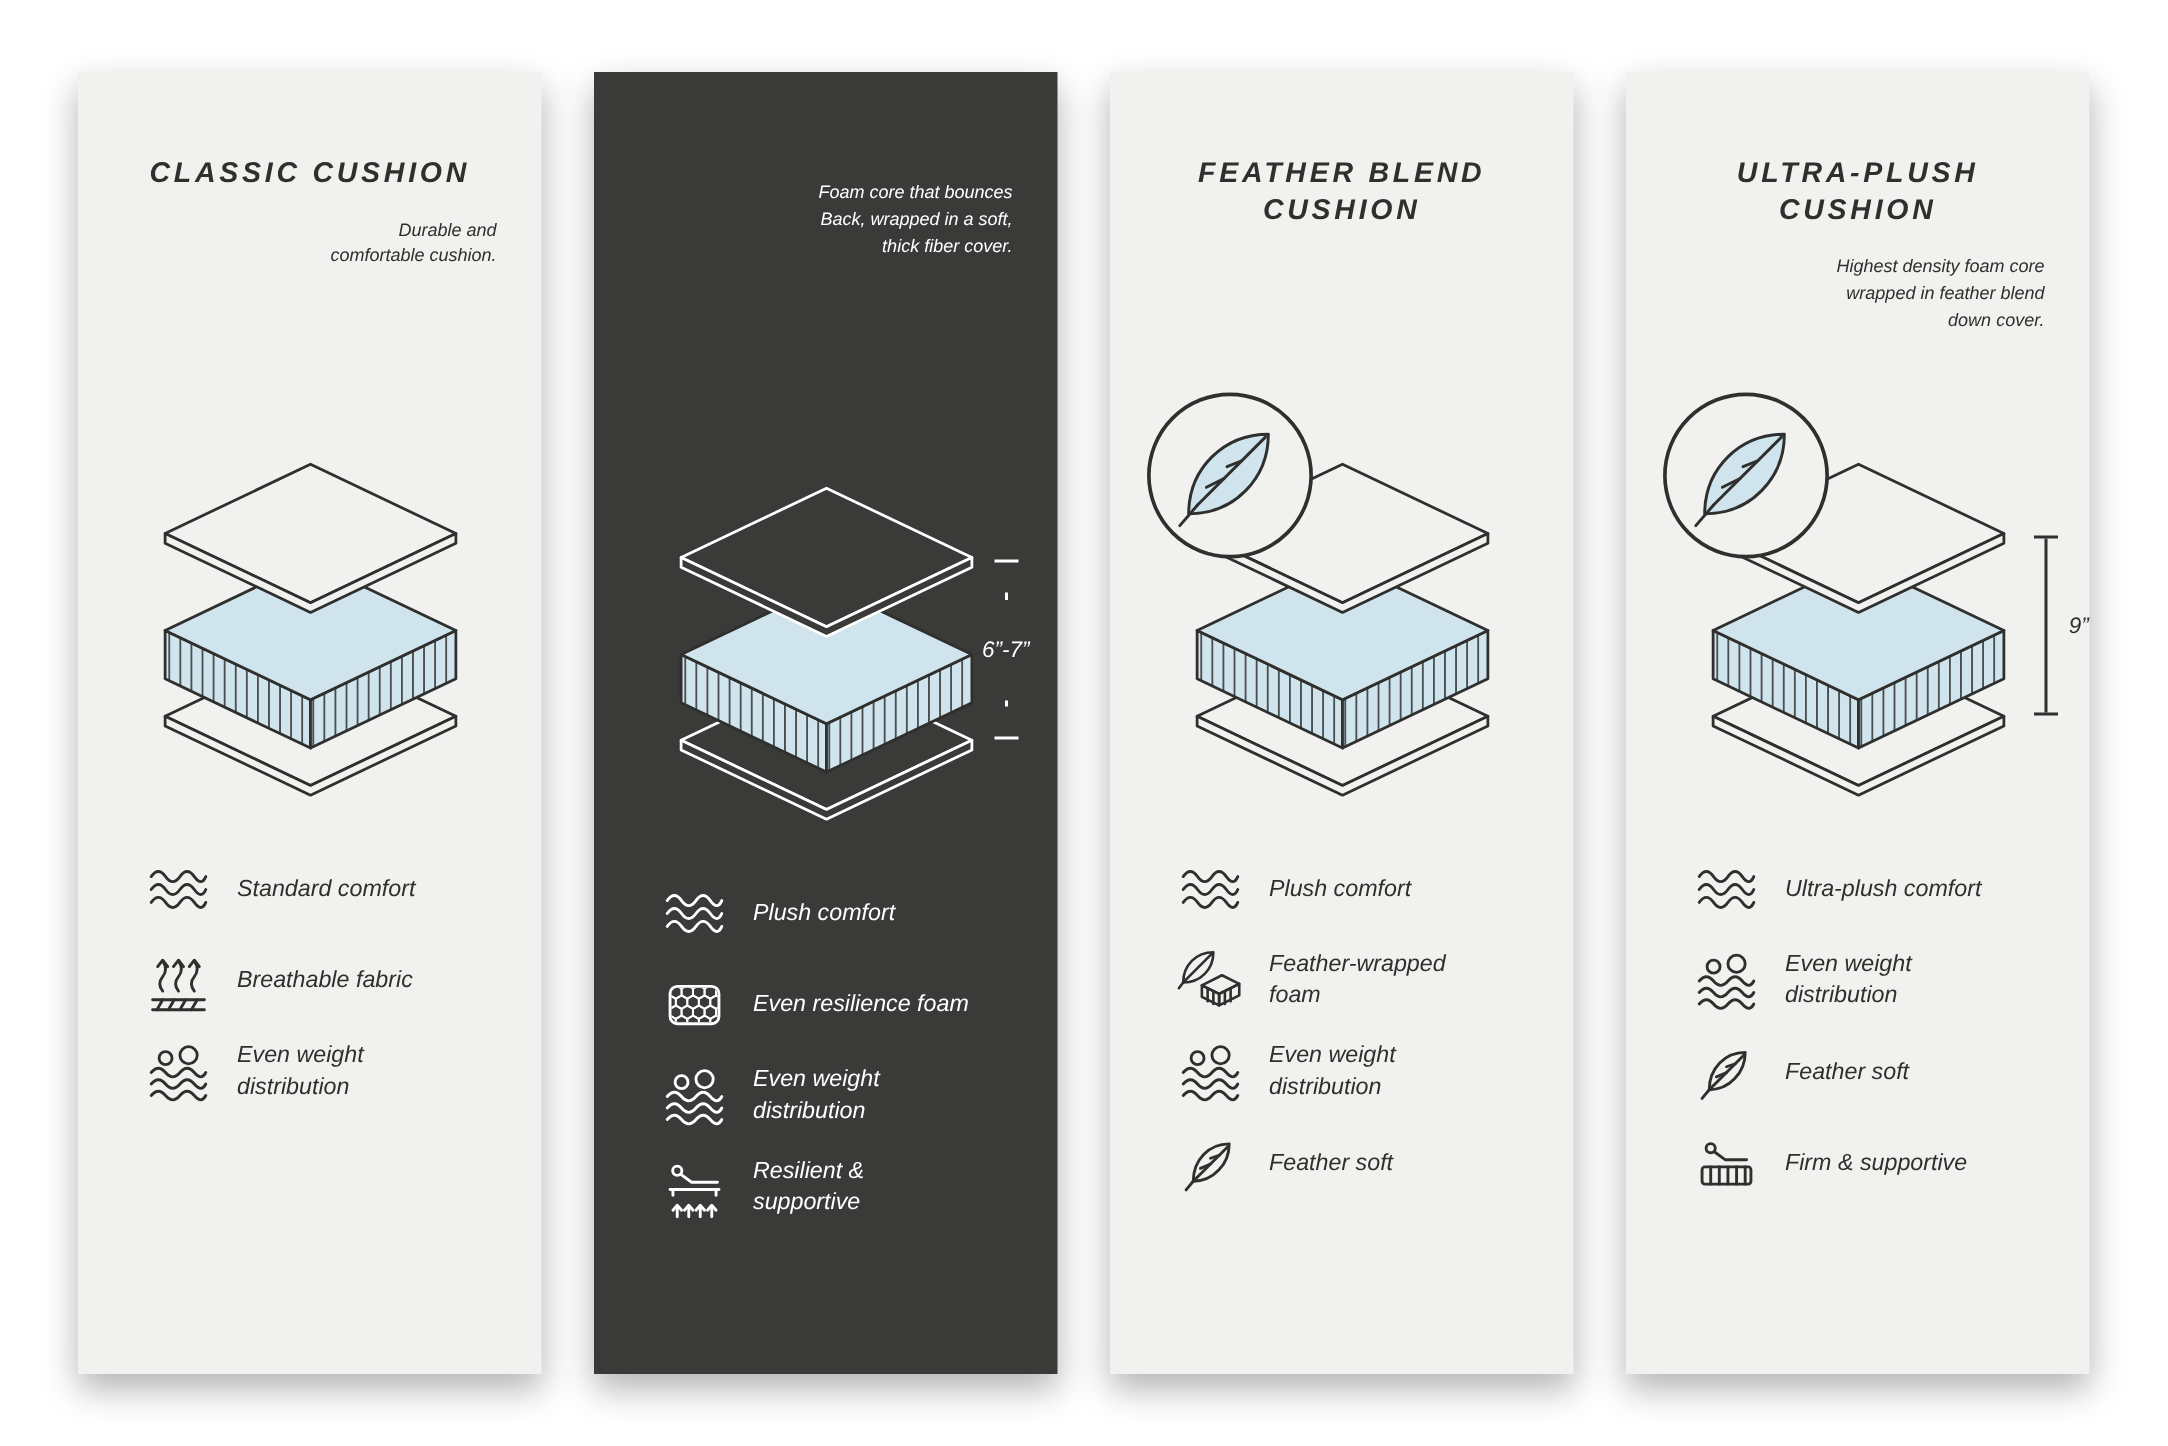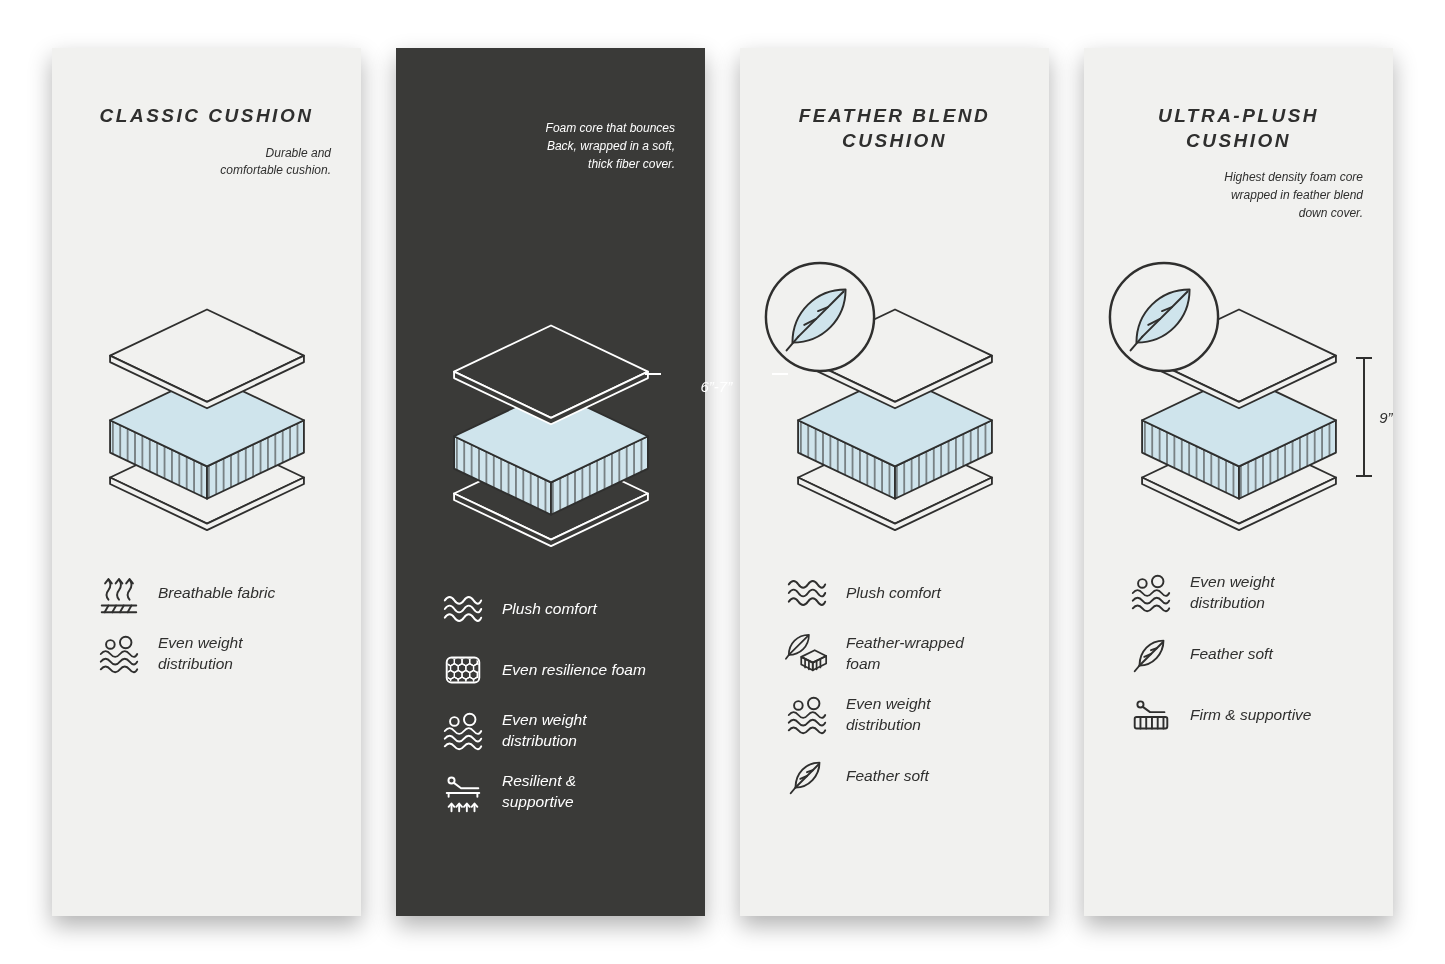--- a/index.html
+++ b/index.html
@@ -41,21 +41,21 @@
   .desc {
     margin: 16px 0 0; text-align: right;
     font-size: 12px; line-height: 1.48;
     white-space: pre-line;
   }
   .diagram { width: 240px; margin: 40px auto 0; position: relative; }
   .cushion-svg { display: block; width: 240px; height: 231px; }
   .badge-svg { position: absolute; left: -14px; top: -44px; width: 118px; height: 118px; }
 
   .bracket { position: absolute; display: flex; color: inherit; }
-  .bracket-split { flex-direction: row; right: -26px; top: 55px; height: 120px; width: 52px; gap: 20px; }
+  .bracket-split { flex-direction: column; align-items: center; right: -26px; top: 55px; height: 120px; width: 52px; gap: 20px; }
   .bracket-side { flex-direction: row; align-items: center; right: -34px; top: 55px; height: 120px; gap: 7px; }
   .bcol { display: flex; flex-direction: column; align-items: center; height: 100%; }
   .tick { width: 16px; height: 2px; background: currentColor; flex: none; }
   .vline { width: 2px; flex: 1; background: currentColor; }
   .blabel { font-size: 15px; padding: 5px 0; white-space: nowrap; }
 
   .features { margin-top: 36px; padding-left: 14px; }
   .feature { display: flex; align-items: center; gap: 16px; min-height: 48px; margin-bottom: 13px; }
   .ficon { width: 46px; height: 46px; flex: none; color: inherit; }
   .flabel { font-size: 15.5px; line-height: 1.35; max-width: 145px; }
@@ -237,20 +237,26 @@
 comfortable cushion.</p>
     </div>
     <div class="diagram">
       <svg class="cushion-svg" viewBox="0 0 260 250">
           <use href="#sym-cushion"></use>
         </svg>
     </div>
     <div class="features">
       <div class="feature">
         <svg class="ficon" viewBox="0 0 48 48">
+            <use href="#i-wave"></use>
+          </svg>
+        <div class="flabel">Standard comfort</div>
+      </div>
+      <div class="feature">
+        <svg class="ficon" viewBox="0 0 48 48">
             <use href="#i-breathe"></use>
           </svg>
         <div class="flabel">Breathable fabric</div>
       </div>
       <div class="feature">
         <svg class="ficon" viewBox="0 0 48 48">
             <use href="#i-weight"></use>
           </svg>
         <div class="flabel">Even weight distribution</div>
       </div>
@@ -364,20 +370,26 @@
           <span class="tick"></span>
           <span class="vline"></span>
           <span class="tick"></span>
         </div>
         <span class="blabel">9”</span>
       </div>
     </div>
     <div class="features">
       <div class="feature">
         <svg class="ficon" viewBox="0 0 48 48">
+            <use href="#i-wave"></use>
+          </svg>
+        <div class="flabel">Ultra-plush comfort</div>
+      </div>
+      <div class="feature">
+        <svg class="ficon" viewBox="0 0 48 48">
             <use href="#i-weight"></use>
           </svg>
         <div class="flabel">Even weight distribution</div>
       </div>
       <div class="feature">
         <svg class="ficon" viewBox="0 0 48 48">
             <use href="#i-feather"></use>
           </svg>
         <div class="flabel">Feather soft</div>
       </div>

